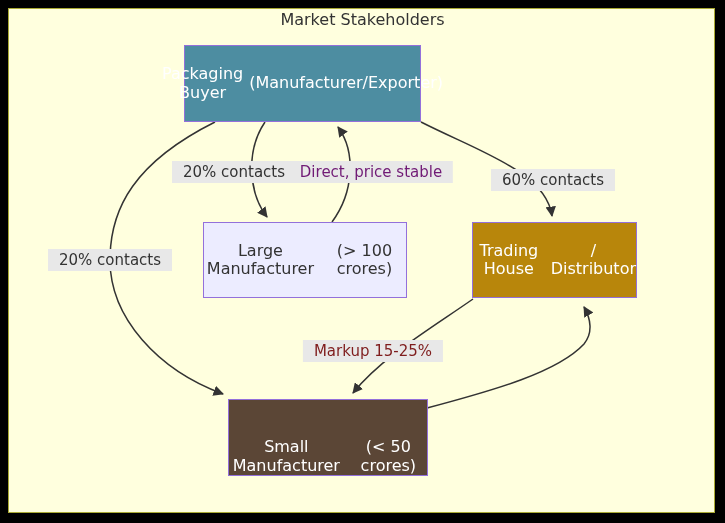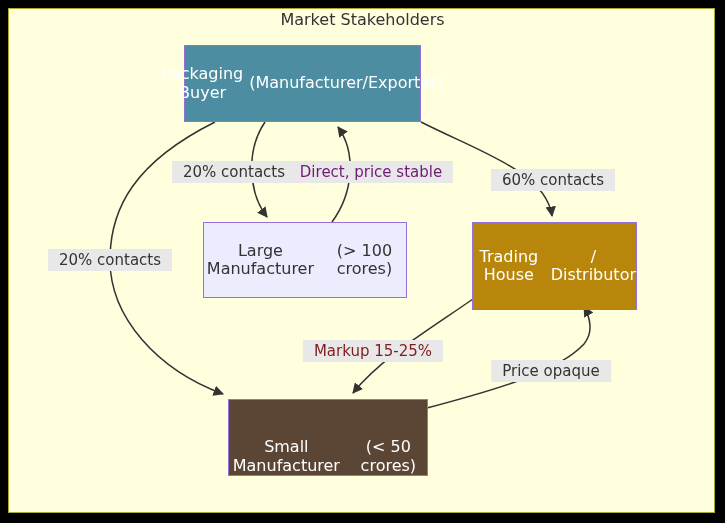--- a/index.html
+++ b/index.html
@@ -52,33 +52,32 @@
       <path d="M473,299 C433,327 382,357 353,393" marker-end="url(#arrow)"></path>
       <path d="M427,408 C495,390 558,372 584,344 C593,333 591,319 584,307" marker-end="url(#arrow)"></path>
     </g>
   </svg>
 
   <div class="edge-label" style="left: 234px; top: 172px; background-color: rgb(232, 232, 232); color: rgb(51, 51, 51);">20% contacts</div>
   <div class="edge-label" style="left: 371px; top: 172px; background-color: rgb(232, 232, 232); color: #701a75;">Direct, price stable</div>
   <div class="edge-label" style="left: 553px; top: 172px; background-color: rgb(232, 232, 232); color: rgb(51, 51, 51); margin-top: 8px;">60% contacts</div>
   <div class="edge-label" style="left: 110px; top: 260px; background-color: rgb(232, 232, 232); color: rgb(51, 51, 51);">20% contacts</div>
   <div class="edge-label" style="left: 373px; top: 351px; background-color: rgb(232, 232, 232); color: #7f1d1d;">Markup 15-25%</div>
-  <div class="edge-label" style="left: 551px; top: 371px; background-color: rgb(232, 232, 232); color: rgb(51, 51, 51);">Price opaque</div>
 
   <div class="node" style="left: 184px; top: 45px; width: 237px; height: 77px; background-color: rgb(77, 141, 161); color: rgb(255, 255, 255);">
     <div class="nl">Packaging Buyer</div>
     <div class="nl">(Manufacturer/Exporter)</div>
   </div>
 
   <div class="node" style="left: 203px; top: 222px; width: 204px; height: 76px; background-color: rgb(236, 236, 255); color: rgb(51, 51, 51);">
     <div class="nl">Large Manufacturer</div>
     <div class="nl">(&gt; 100 crores)</div>
   </div>
 
-  <div class="node" style="left: 472px; top: 222px; width: 165px; height: 88px; background-color: rgb(184, 134, 11); color: rgb(255, 255, 255);">
+  <div class="node" style="left: 472px; top: 222px; width: 165px; height: 76px; background-color: rgb(184, 134, 11); color: rgb(255, 255, 255);">
     <div class="nl">Trading House</div>
     <div class="nl">/ Distributor</div>
   </div>
 
   <div class="node" style="left: 228px; top: 399px; width: 200px; height: 77px; background-color: rgb(91, 70, 54); color: rgb(255, 255, 255); align-items: flex-end;">
     <div class="nl">Small Manufacturer</div>
     <div class="nl">(&lt; 50 crores)</div>
   </div>
 
 </div>

